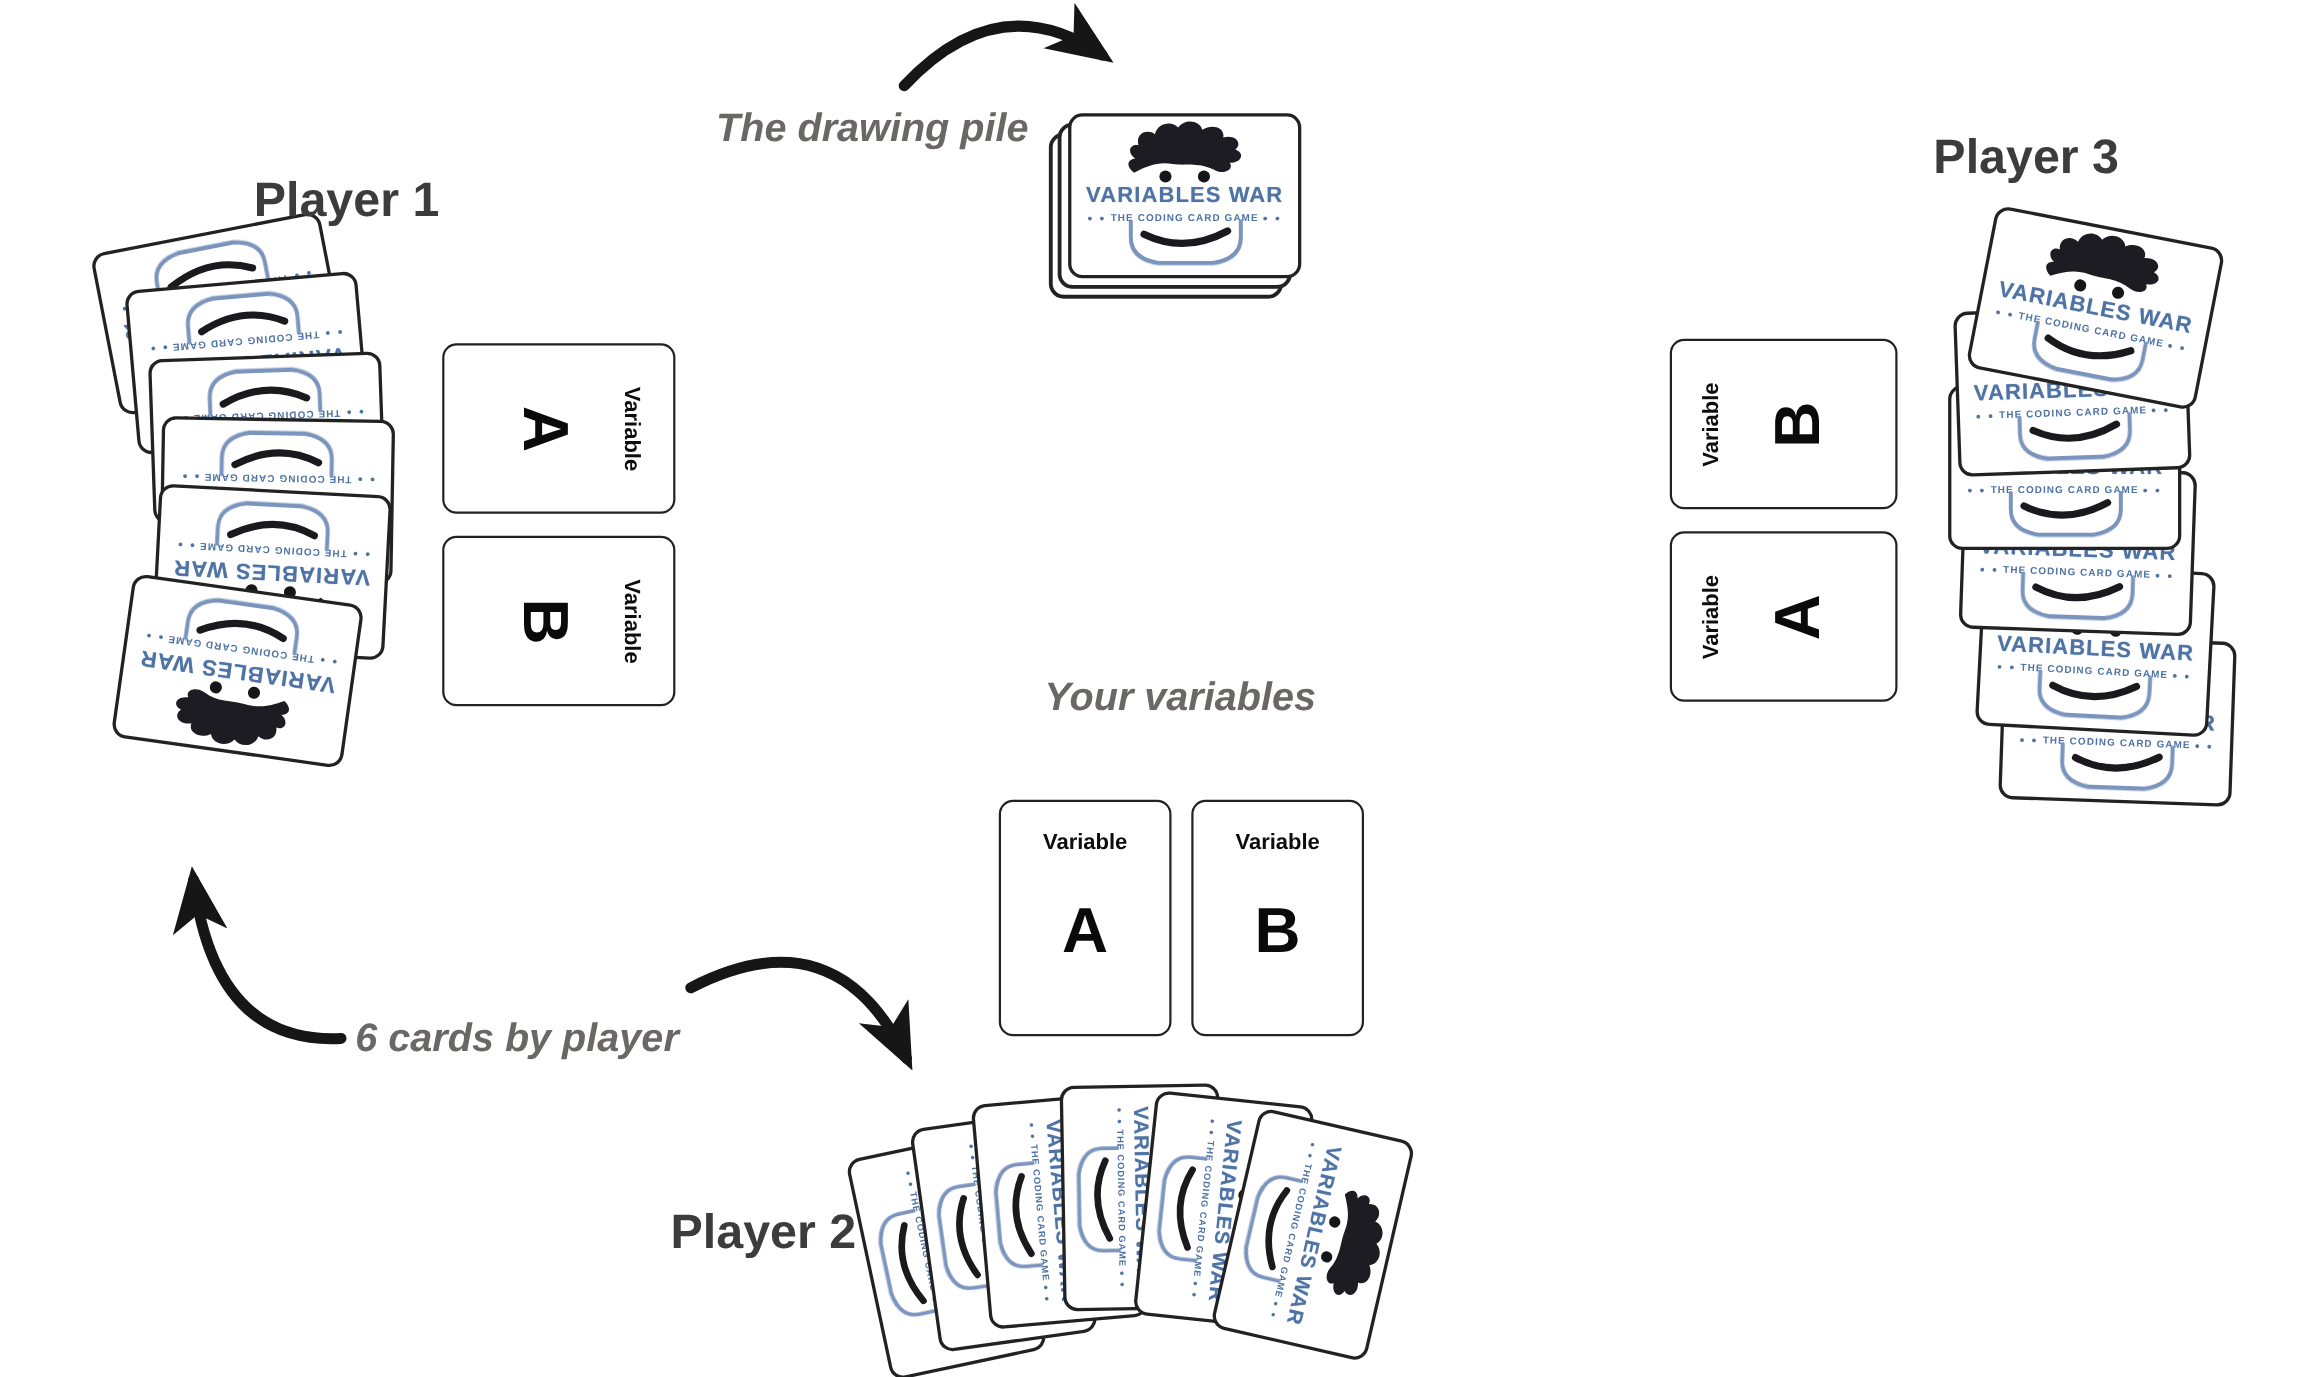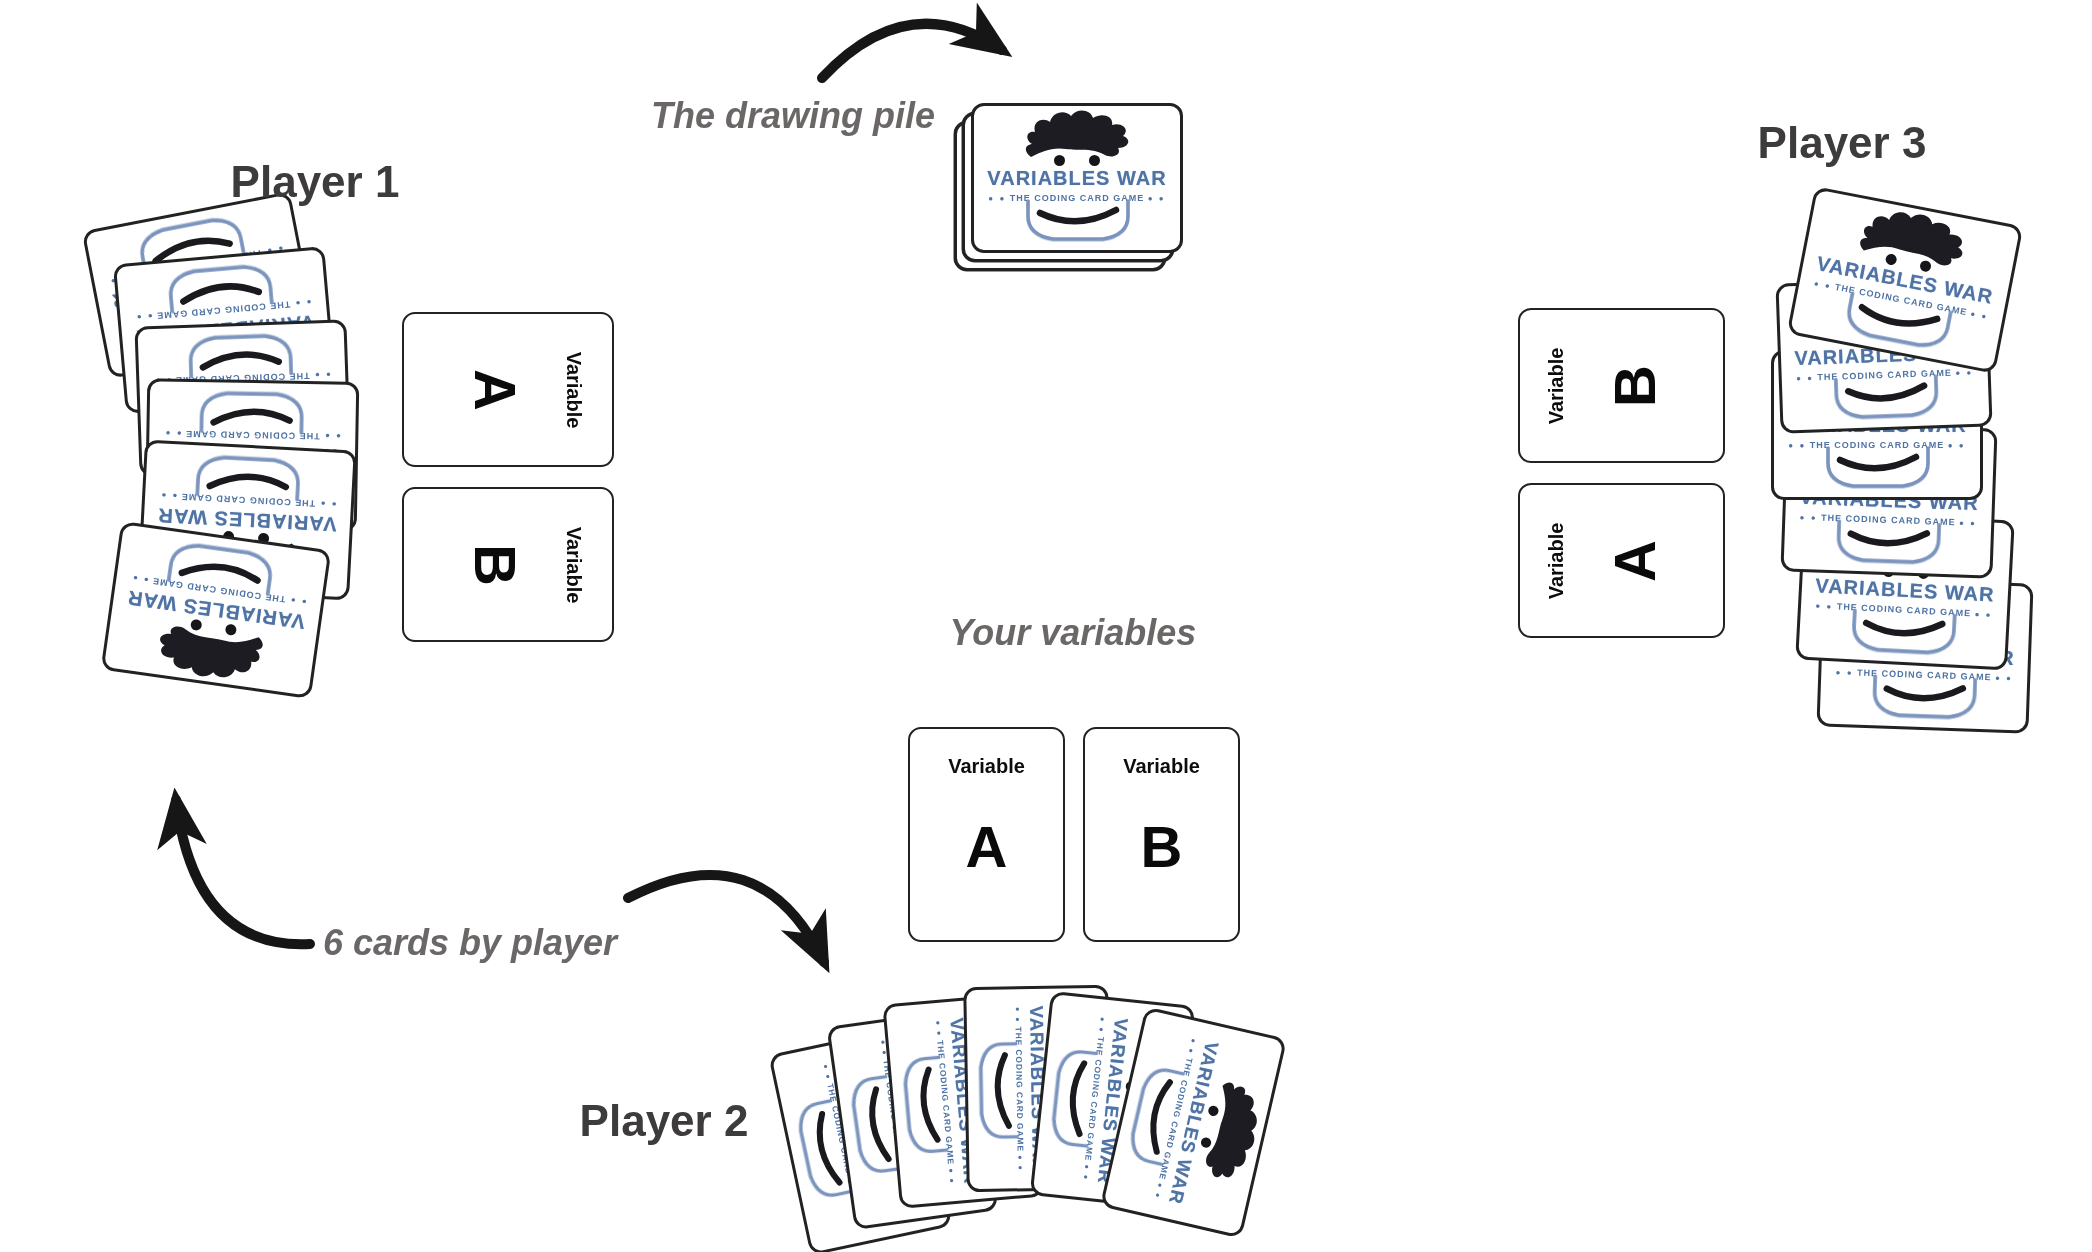--- a/index.html
+++ b/index.html
@@ -55,21 +55,21 @@
   
   #arrows{position:absolute;left:0;top:0;z-index:42;pointer-events:none;}
   #arrows path.shaft{stroke:#161616;stroke-width:10;fill:none;stroke-linecap:round;}
 </style>
 </head>
 <body>
 
 <div id="stage">
 
   <div class="plabel" style="left:315px;top:117px;margin-top:40px;">Player 1</div>
-  <div class="plabel" style="left:664px;top:1096px;">Player 2</div>
+  <div class="plabel" style="left:694px;top:1096px;">Player 2</div>
   <div class="plabel" style="left:1842px;top:118px;">Player 3</div>
 
   <div class="note" style="left:770px;top:95px;margin-left:23px;">The drawing pile</div>
   <div class="note" style="left:1073px;top:612px;font-style:italic;">Your variables</div>
   <div class="note" style="left:470px;top:922px;">6 cards by player</div>
 
   <svg id="arrows" width="2092" height="1252" viewBox="0 0 2092 1252">
     <defs>
       <marker id="ah" viewBox="0 0 12 10" refX="9.5" refY="5" markerWidth="6" markerHeight="5.2" orient="auto-start-reverse">
         <path d="M0,0 L12,5 L0,10 L3.2,5 Z" fill="#161616"></path>

